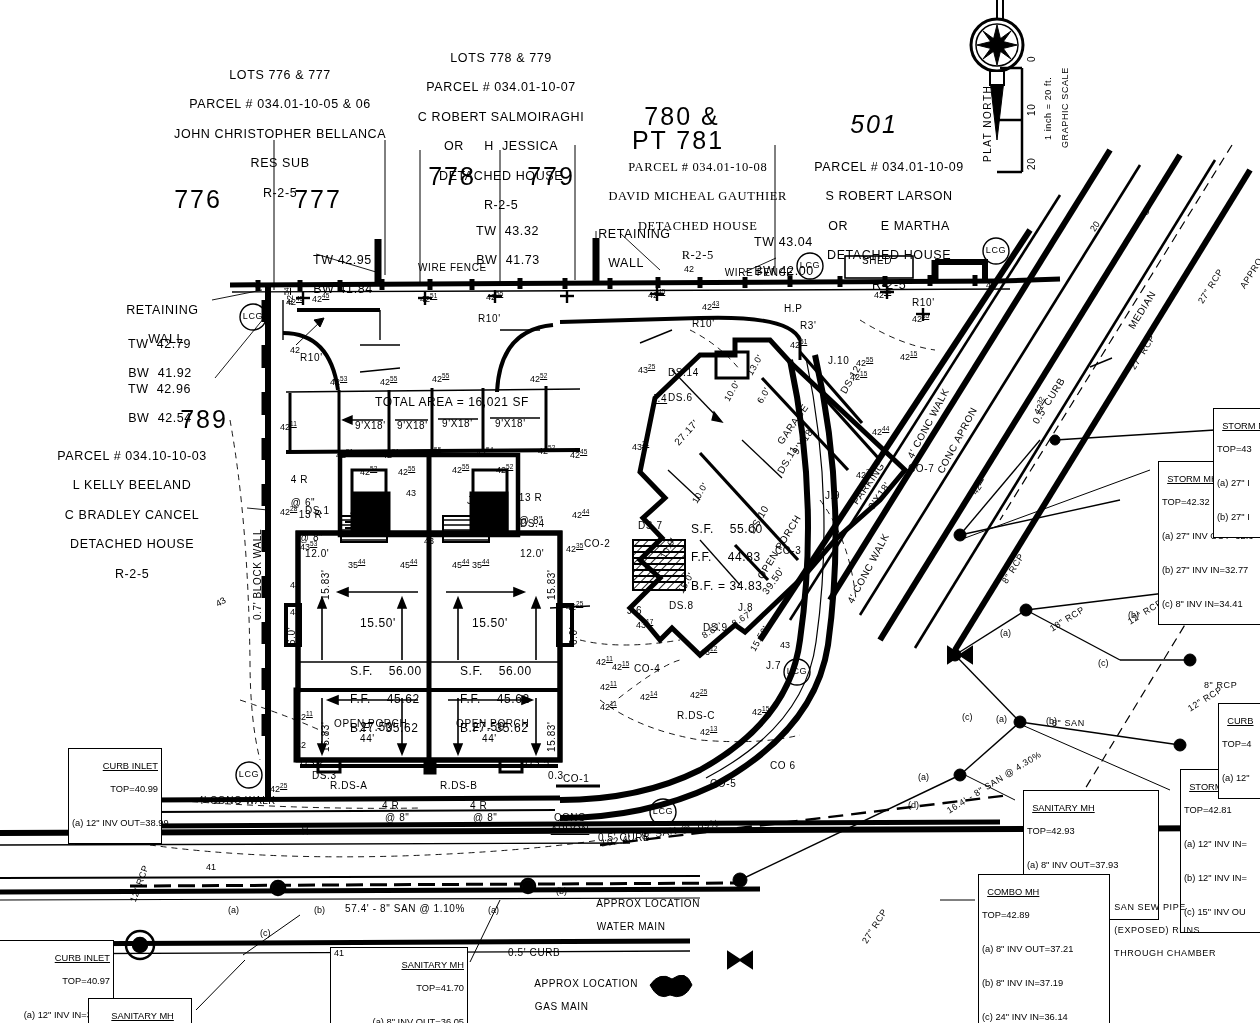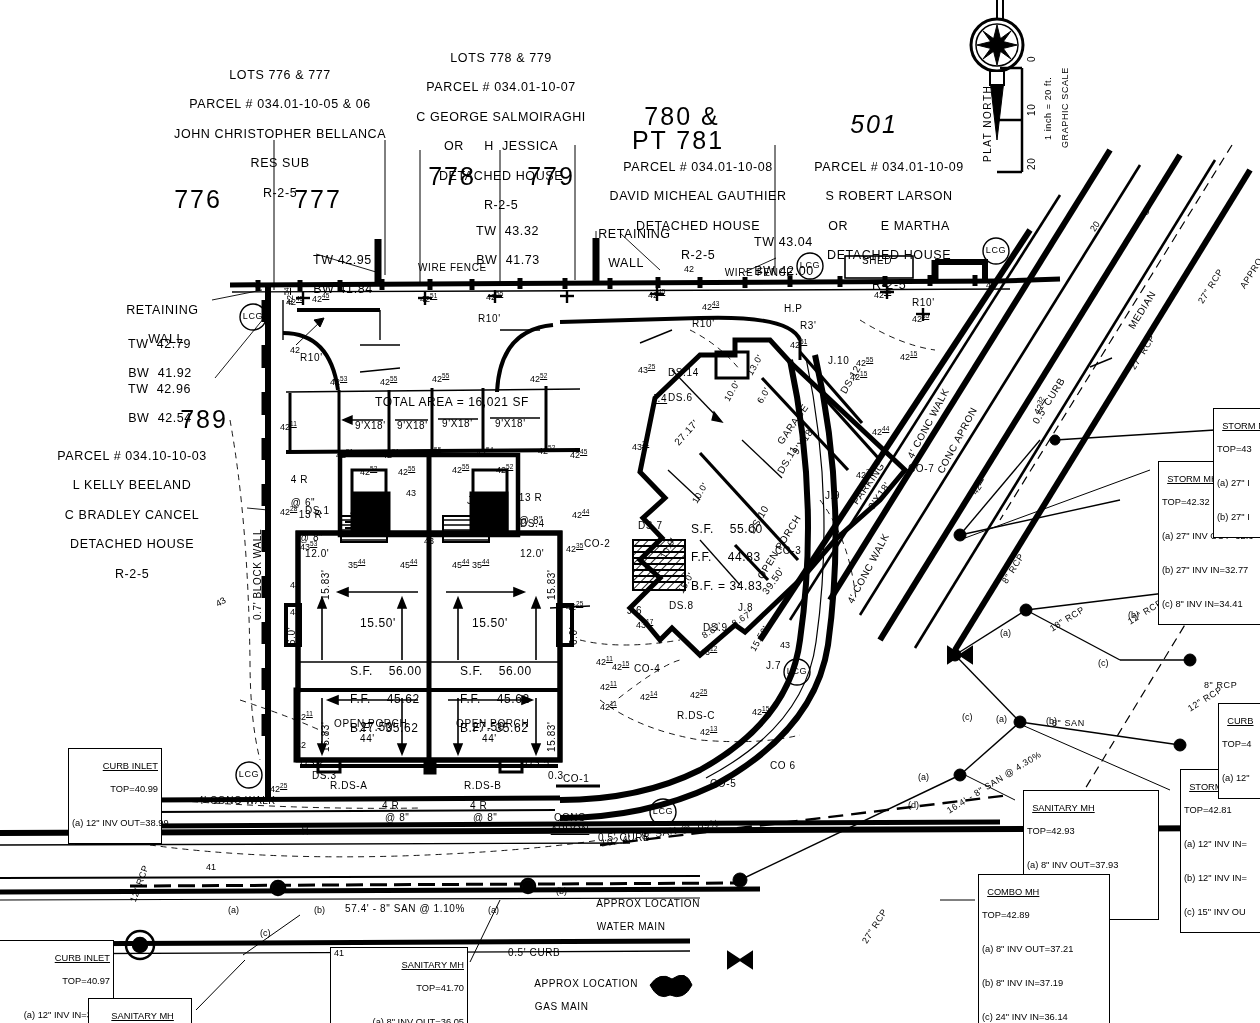--- a/index.html
+++ b/index.html
@@ -434,27 +434,27 @@
   <span>LOTS 776 &amp; 777</span><br>
   <span>PARCEL # 034.01-10-05 &amp; 06</span><br>
   <span>JOHN CHRISTOPHER BELLANCA</span><br>
   <span>RES SUB</span><br>
   <span>R-2-5</span>
 </div>
 
 <div class="t f12 c" style="left:497px;top:36px;">
   <span>LOTS 778 &amp; 779</span><br>
   <span>PARCEL # 034.01-10-07</span><br>
-  <span>C GEORGE SALMOIRAGHI</span><br>
+  <span>C ROBERT SALMOIRAGHI</span><br>
   <span>OR     H  JESSICA</span><br>
   <span>DETACHED HOUSE</span><br>
   <span>R-2-5</span>
 </div>
 
-<div class="t f12 c" style="left:694px;top:145px;">
+<div class="t f12 c" style="left:694px;top:145px;font-family:Liberation Serif, serif;">
   <span>PARCEL # 034.01-10-08</span><br>
   <span>DAVID MICHEAL GAUTHIER</span><br>
   <span>DETACHED HOUSE</span><br>
   <span>R-2-5</span>
 </div>
 
 <div class="t f12 c" style="left:885px;top:145px;">
   <span>PARCEL # 034.01-10-09</span><br>
   <span>S ROBERT LARSON</span><br>
   <span>OR        E MARTHA</span><br>
@@ -622,21 +622,21 @@
 <div class="t f10" style="left:548px;top:770px;">0.3</div>
 <div class="t f10" style="left:668px;top:392px;">DS.6</div>
 <div class="t f10" style="left:638px;top:520px;">DS.7</div>
 <div class="t f10" style="left:669px;top:600px;">DS.8</div>
 <div class="t f10" style="left:703px;top:622px;">DS.9</div>
 <div class="t f10" style="left:746px;top:530px;transform:rotate(-60deg);transform-origin:0 0;">DS.10</div>
 <div class="t f10" style="left:775px;top:470px;transform:rotate(-60deg);transform-origin:0 0;">DS.11</div>
 <div class="t f10" style="left:838px;top:390px;transform:rotate(-60deg);transform-origin:0 0;">DS.12</div>
 <div class="t f10" style="left:668px;top:367px;text-align:center;">DS.14</div>
 <div class="t f10" style="left:330px;top:780px;">R.DS-A</div>
-<div class="t f10" style="left:440px;top:780px;margin-left:24px;">R.DS-B</div>
+<div class="t f10" style="left:440px;top:780px;">R.DS-B</div>
 <div class="t f10" style="left:677px;top:710px;">R.DS-C</div>
 
 <div class="t f10" style="left:652px;top:393px;text-decoration:underline;">J.4</div>
 <div class="t f10" style="left:467px;top:495px;">J.5</div>
 <div class="t f10" style="left:627px;top:605px;">J.6</div>
 <div class="t f10" style="left:766px;top:660px;">J.7</div>
 <div class="t f10" style="left:738px;top:602px;">J.8</div>
 <div class="t f10" style="left:825px;top:490px;">J.9</div>
 <div class="t f10" style="left:828px;top:355px;">J.10</div>
 
@@ -743,20 +743,25 @@
   <div>(b) 12" INV IN=</div>
   <div>(c) 15" INV OU</div>
 </div>
 
 <div class="box" style="left:1218px;top:703px;width:70px;">
   <u>CURB</u>
   <div>TOP=4</div>
   <div>(a) 12"</div>
 </div>
 
+<div class="t f9" style="left:1108px;top:890px;line-height:1.3;">
+  <span>SAN SEW PIPE</span><br>
+  <span>(EXPOSED) RUNS</span><br>
+  <span>THROUGH CHAMBER</span>
+</div>
 
 <div class="spot" style="left:312px;top:292px;">42<sup>45</sup></div>
 <div class="spot" style="left:420px;top:292px;">42<sup>51</sup></div>
 <div class="spot" style="left:486px;top:290px;">42<sup>55</sup></div>
 <div class="spot" style="left:648px;top:288px;">42<sup>45</sup></div>
 <div class="spot" style="left:684px;top:264px;">42</div>
 <div class="spot" style="left:874px;top:288px;">42<sup>35</sup></div>
 <div class="spot" style="left:912px;top:312px;">42<sup>35</sup></div>
 <div class="spot" style="left:986px;top:280px;">42</div>
 <div class="spot" style="left:286px;top:295px;">42<sup>45</sup></div>

